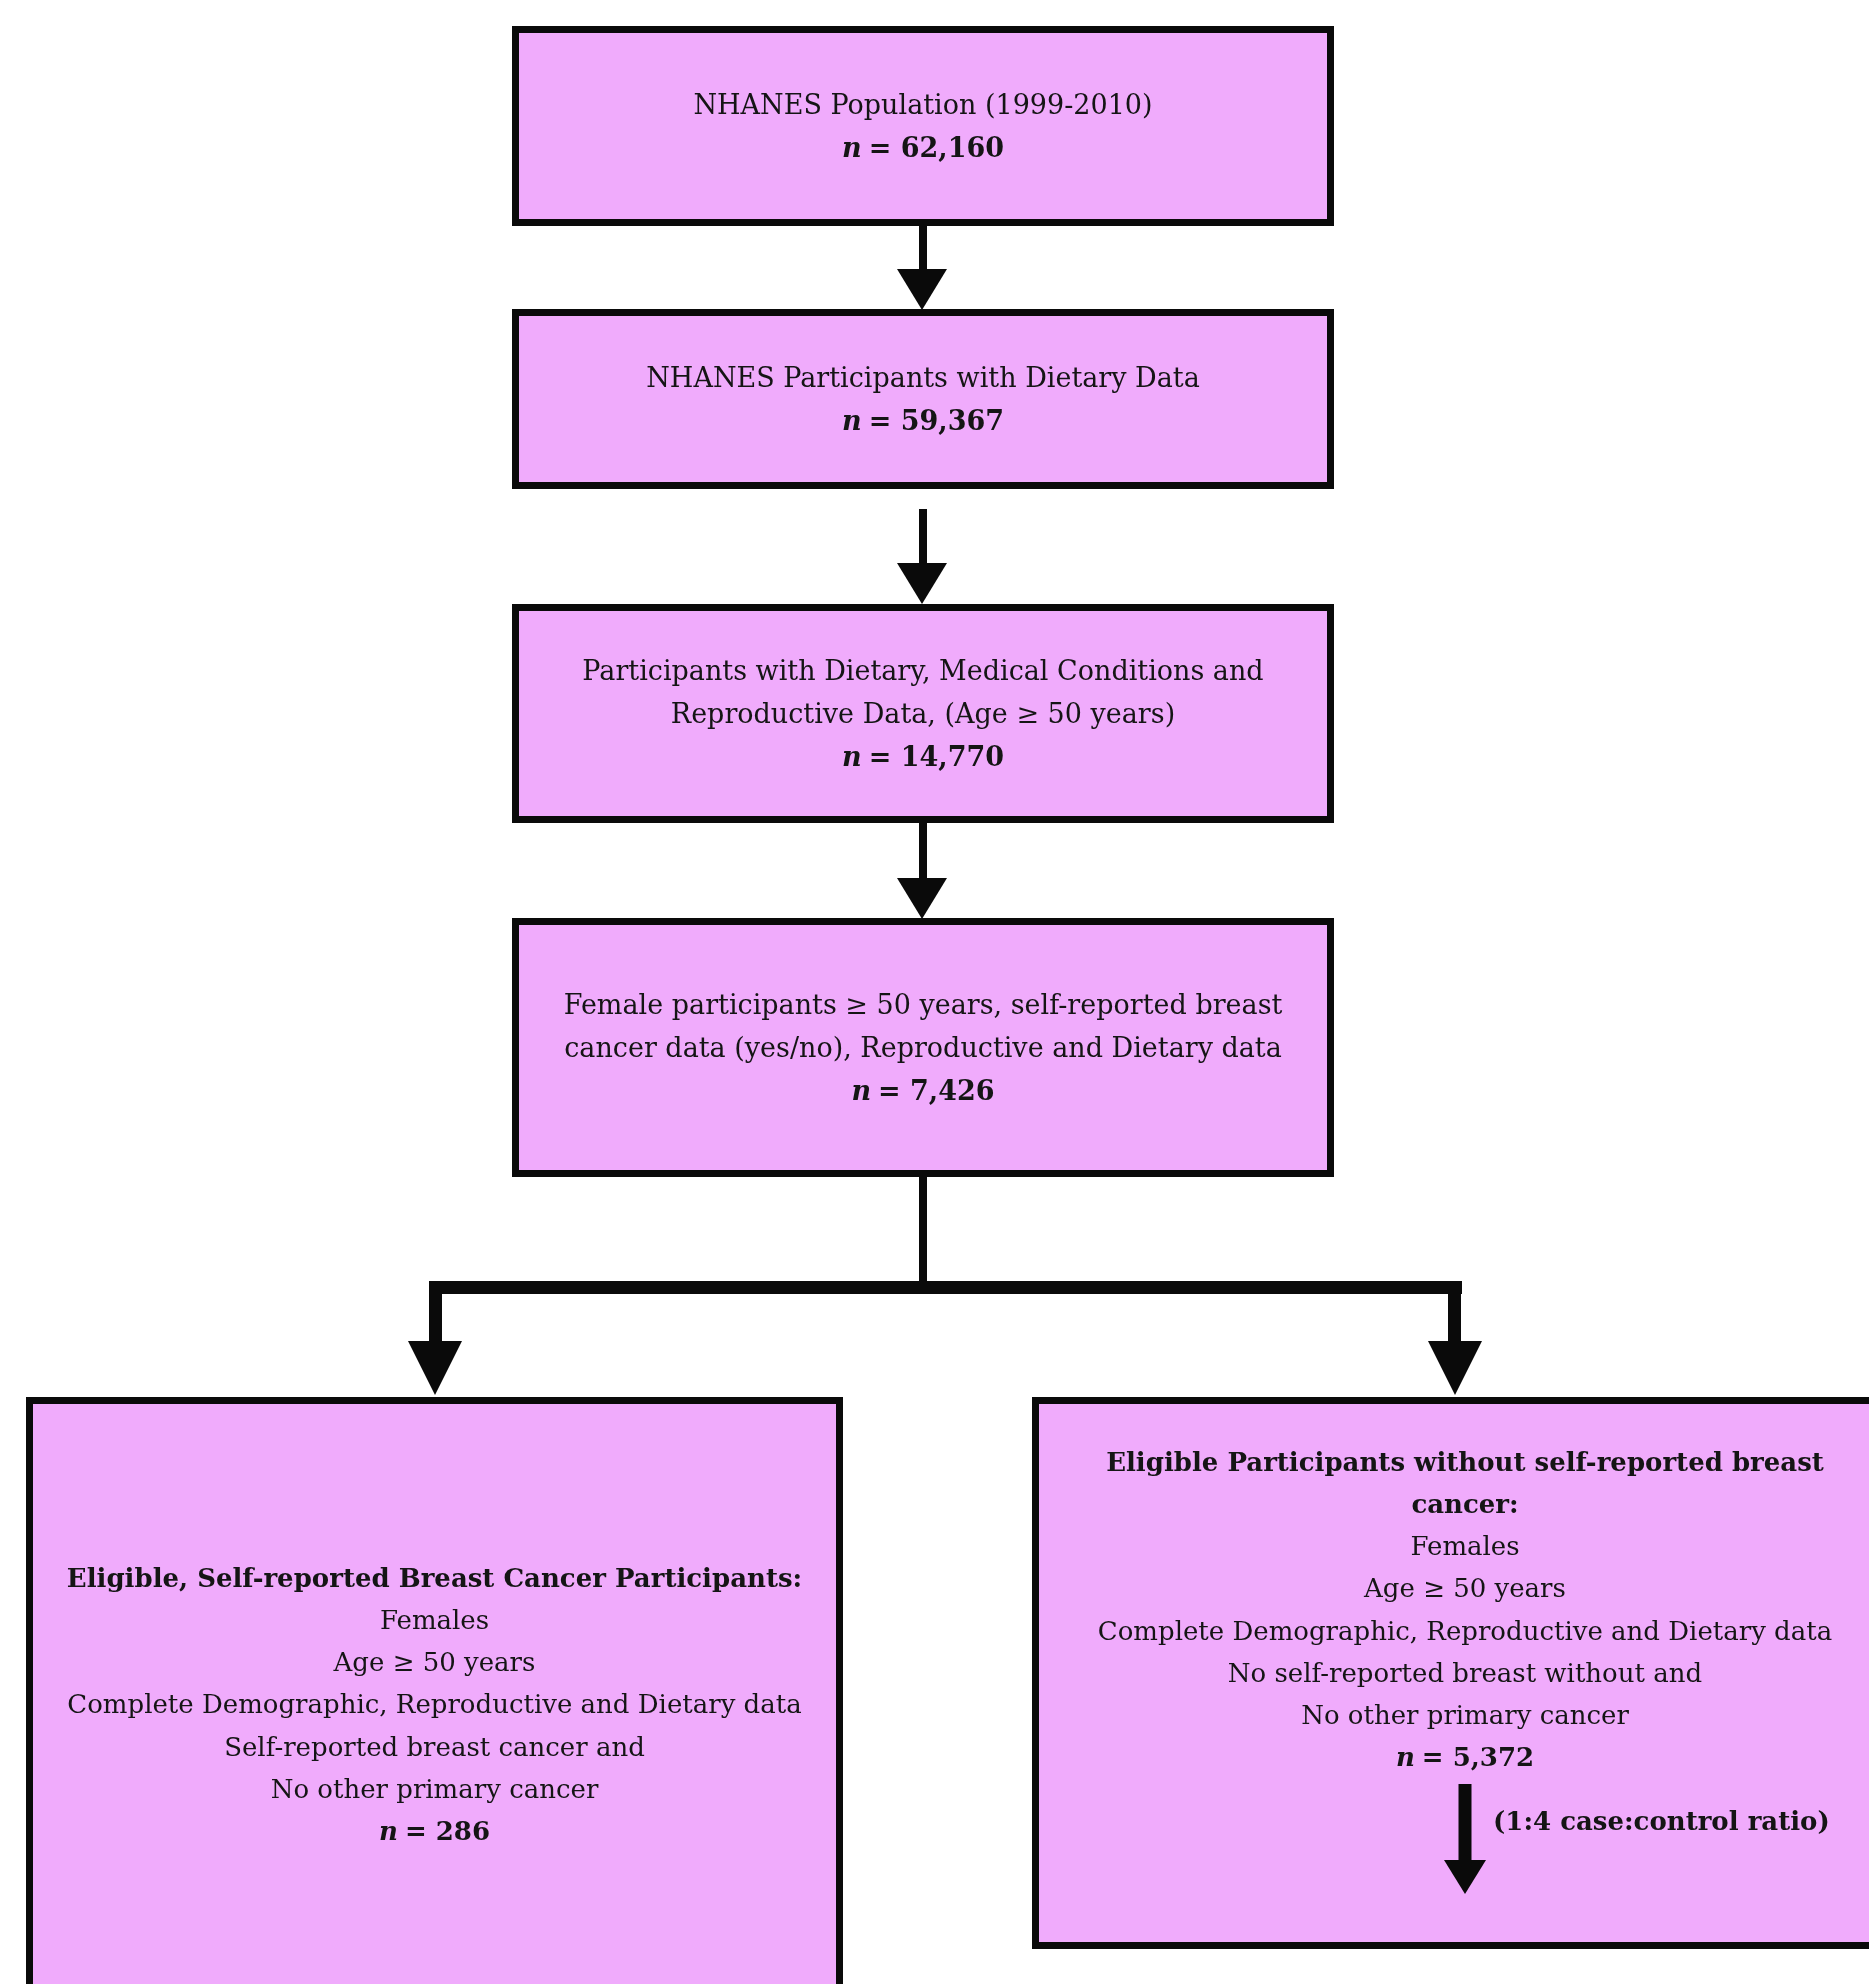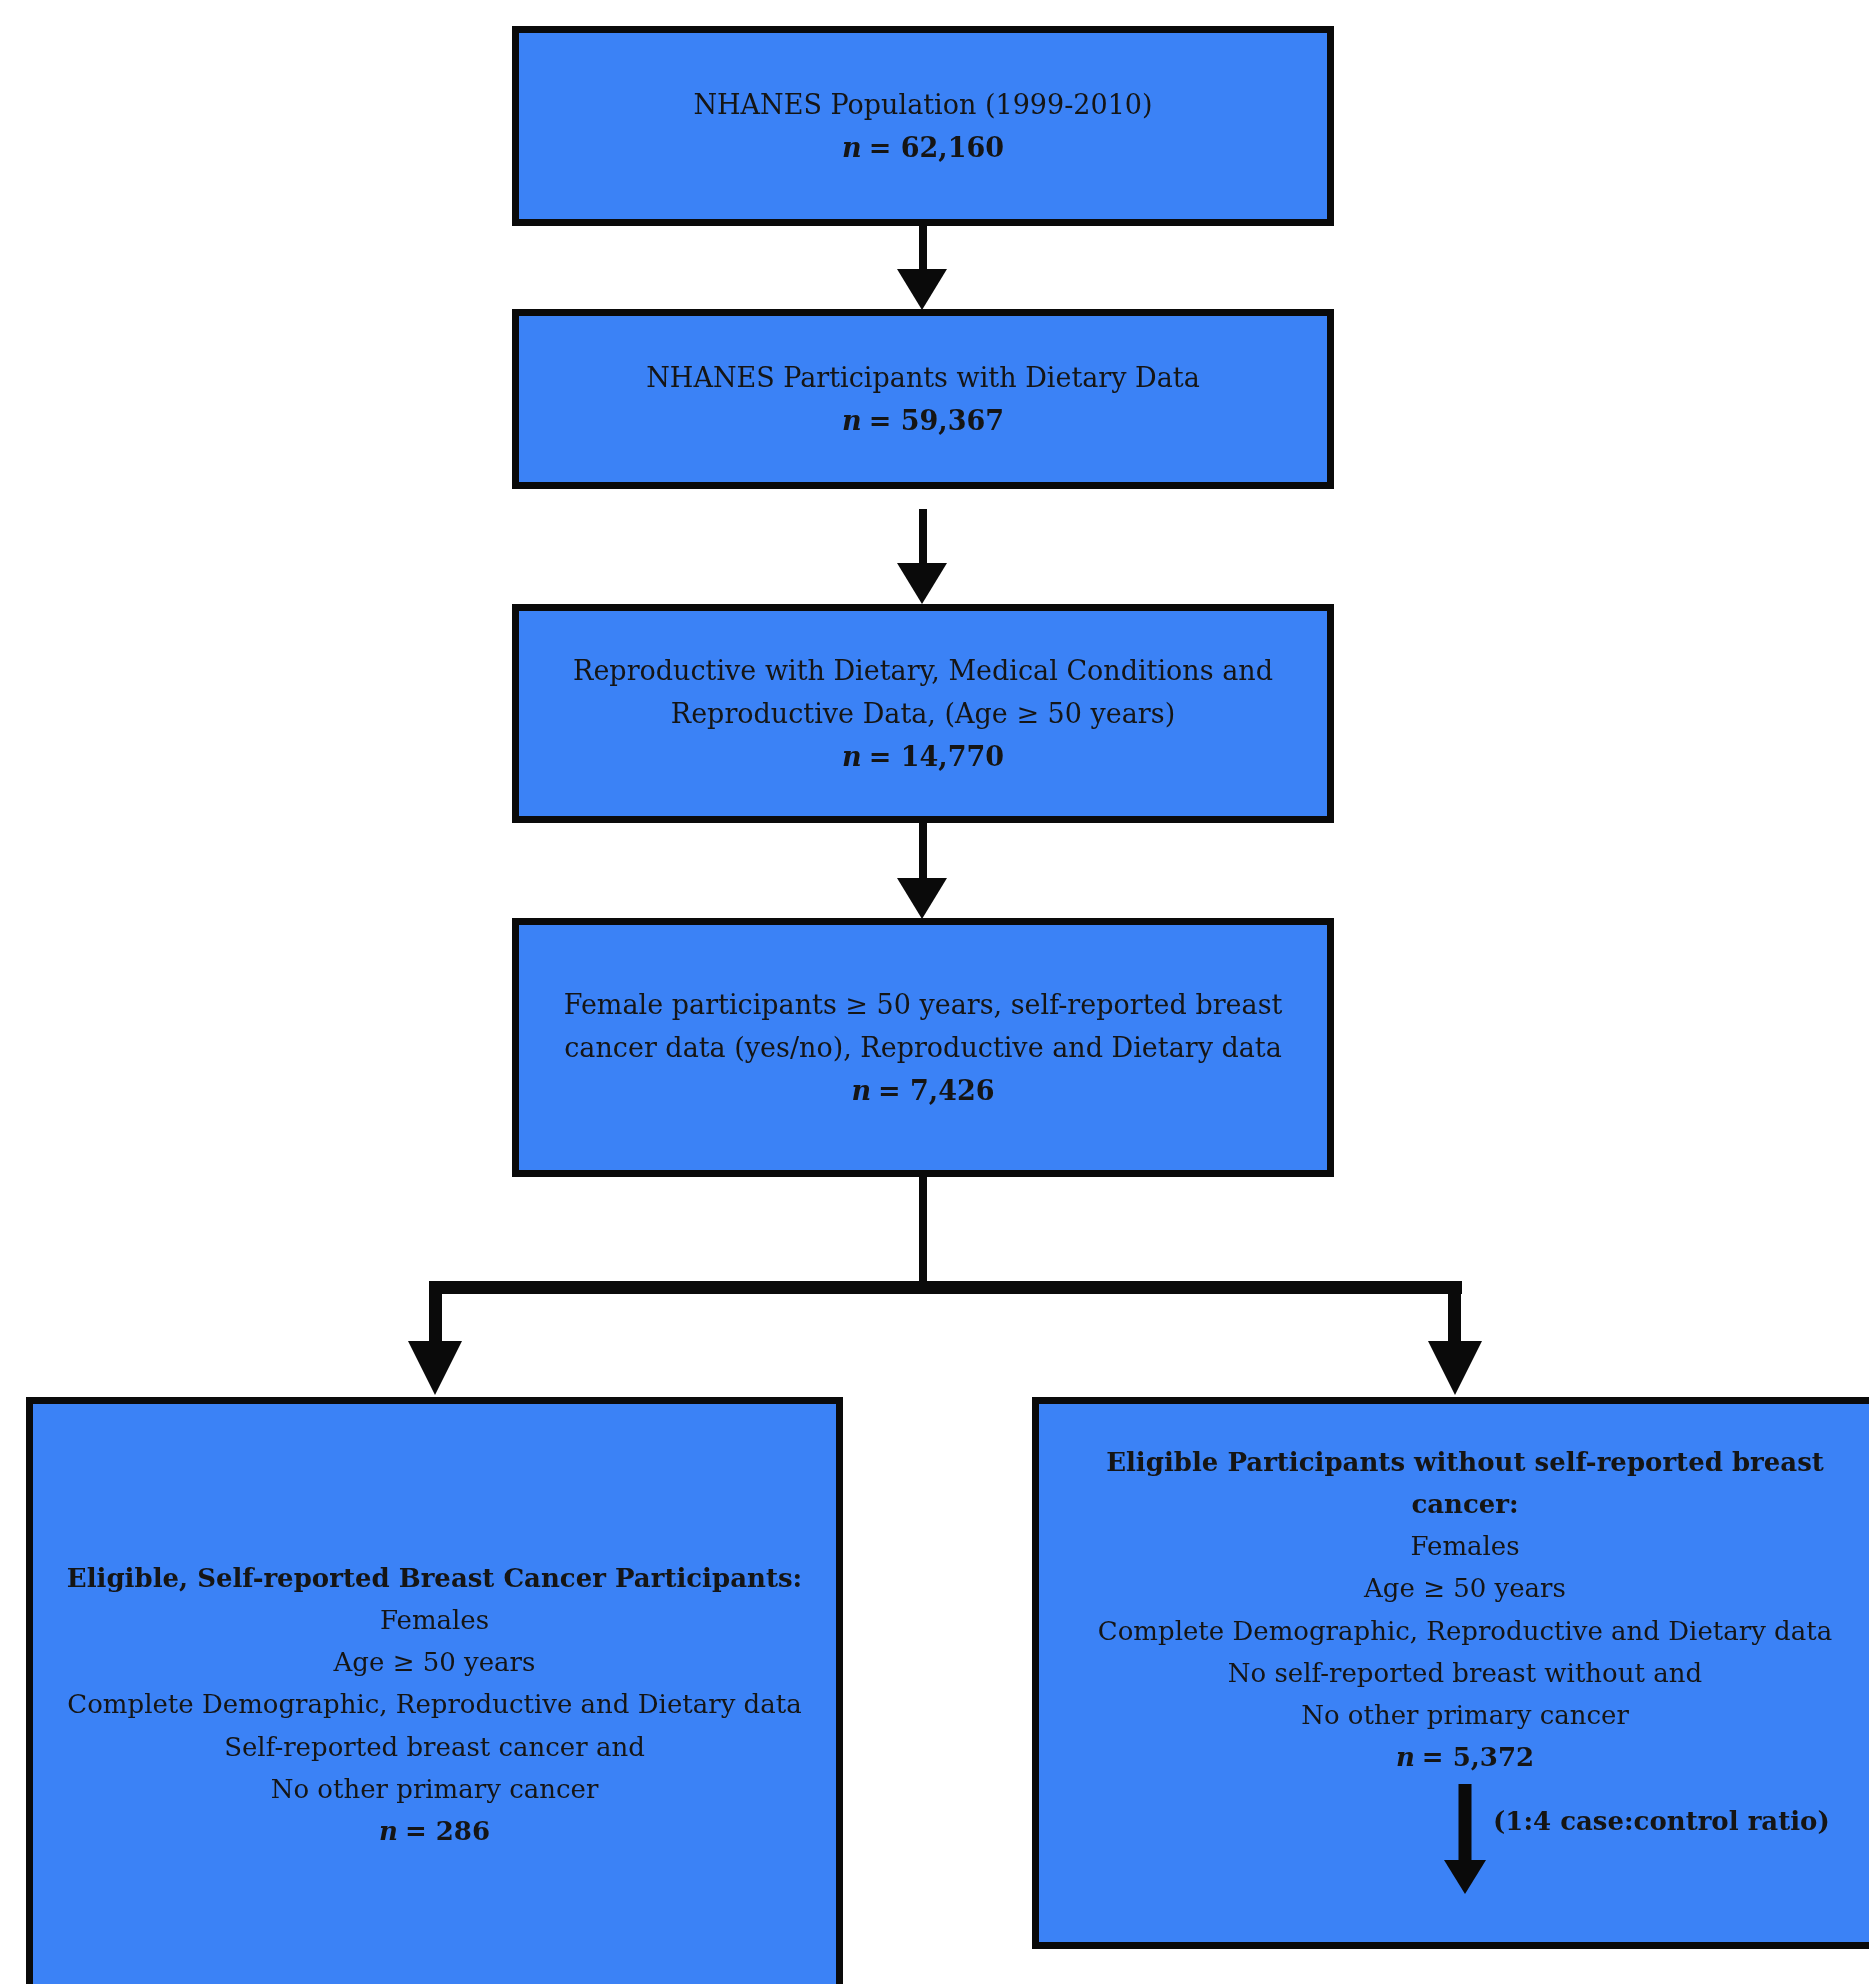--- a/index.html
+++ b/index.html
@@ -10,21 +10,21 @@
   #canvas {
     position: relative;
     width: 1869px;
     height: 1985px;
     background: #ffffff;
     font-family: "DejaVu Serif", "Liberation Serif", serif;
     color: #151515;
   }
   .fbox {
     position: absolute;
-    background: #3b82f6;
+    background: #f0abfc;
     border: 7px solid #0a0a0a;
     box-sizing: border-box;
     display: flex;
     align-items: center;
     justify-content: center;
     text-align: center;
   }
   .btext {
     width: 100%;
     padding: 0 12px;
@@ -132,21 +132,21 @@
       <div>NHANES Participants with Dietary Data</div>
       <div class="nline"><span class="nsym">n</span><span class="nval">= 59,367</span></div>
     </div>
   </div>
 
   <div class="shaft" style="left:919px;top:509px;height:56px"></div>
   <div class="ahead" style="left:897px;top:563px"></div>
 
   <div class="fbox" style="left:512px;top:604px;width:822px;height:219px">
     <div class="btext">
-      <div>Reproductive with Dietary, Medical Conditions and</div>
+      <div>Participants with Dietary, Medical Conditions and</div>
       <div>Reproductive Data, (Age ≥ 50 years)</div>
       <div class="nline"><span class="nsym">n</span><span class="nval">= 14,770</span></div>
     </div>
   </div>
 
   <div class="shaft" style="left:919px;top:823px;height:56px"></div>
   <div class="ahead" style="left:897px;top:878px"></div>
 
   <div class="fbox" style="left:512px;top:918px;width:822px;height:259px">
     <div class="btext">

